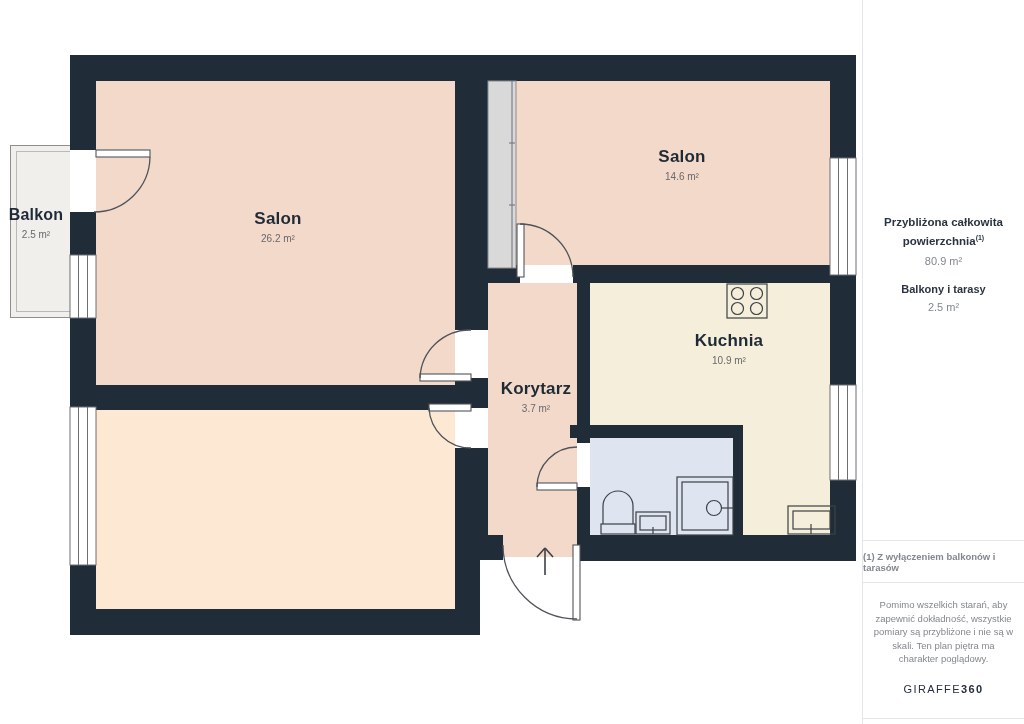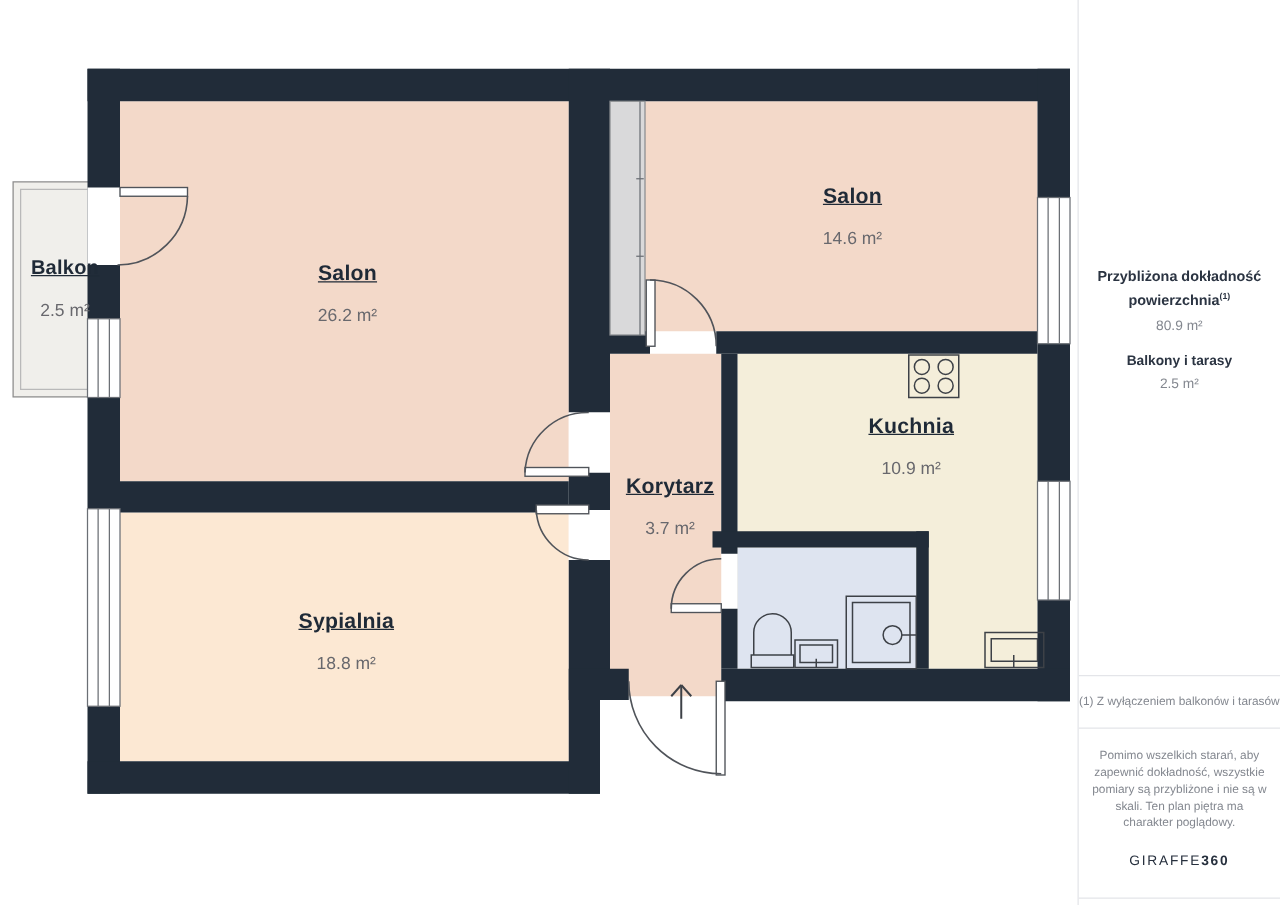--- a/index.html
+++ b/index.html
@@ -7,33 +7,33 @@
   .page{position:relative;width:1024px;height:724px;background:#fff;}
   .plan{position:absolute;left:0;top:0;width:862px;height:724px;}
   .wall{position:absolute;background:var(--walls,#212c39);}
   .gap{position:absolute;background:#ffffff;}
   .fill{position:absolute;}
   .balcony-outer{position:absolute;left:10px;top:145px;width:85px;height:173px;
     background:var(--balkon_fill,#f0efeb);border:1.5px solid #8e8e8e;box-sizing:border-box;}
   .balcony-inner{position:absolute;left:5px;top:5px;right:5px;bottom:5px;border:1px solid #b9b9b9;}
   svg.overlay{position:absolute;left:0;top:0;width:1024px;height:724px;pointer-events:none;}
   .room-label{position:absolute;text-align:center;transform:translateX(-50%);white-space:nowrap;}
-  .rname{font-weight:700;font-size:17px;line-height:21px;color:var(--label_name,#1f2a37);letter-spacing:.2px;text-decoration:underline;}
-  .rarea{font-size:14px;line-height:20px;color:var(--label_area,#68686d);margin-top:13px;}
+  .rname{font-weight:700;font-size:17px;line-height:21px;color:var(--label_name,#1f2a37);letter-spacing:.2px;}
+  .rarea{font-size:10px;line-height:20px;color:var(--label_area,#68686d);}
   
   .sidebar{position:absolute;left:862px;top:0;width:161px;height:724px;background:#fff;
     border-left:1px solid var(--divider,#e4e5e9);}
   .summary{position:absolute;left:0;top:215px;width:100%;text-align:center;padding:0 8px;box-sizing:border-box;}
   .s-head{font-weight:700;font-size:11.5px;line-height:15px;color:var(--sidebar_heading,#2b3442);}
   .s-head sup{font-size:7px;}
   .s-val{font-size:11px;color:var(--sidebar_text,#83878f);margin-top:6px;}
   .s-head2{font-weight:700;font-size:11px;color:var(--sidebar_heading,#2b3442);margin-top:16px;}
   .footnote-box{position:absolute;left:0;top:540px;width:100%;height:43px;box-sizing:border-box;
     border-top:1px solid var(--divider,#e4e5e9);border-bottom:1px solid var(--divider,#e4e5e9);
-    display:flex;align-items:center;justify-content:center;font-size:9.5px;color:var(--sidebar_text,#83878f);}
+    display:flex;align-items:center;justify-content:center;font-size:9.5px;color:var(--sidebar_text,#83878f);font-weight:bold;}
   .disclaimer{position:absolute;left:0;top:583px;width:100%;box-sizing:border-box;padding:15px 10px 0 10px;
     text-align:center;font-size:9.5px;line-height:13.5px;color:var(--sidebar_text,#83878f);}
   .disclaimer .p2{margin-top:12px;}
   .brand{margin-top:17px;font-size:11px;letter-spacing:1.4px;color:#262f3d;}
   .brand .b2{font-weight:700;}
   .bottom-line{position:absolute;left:0;top:718px;width:100%;height:0;border-top:1px solid var(--divider,#e4e5e9);}
   .fline{stroke:#50545a;stroke-width:1.3;fill:none;}
   .leaf{fill:#ffffff;stroke:#50545a;stroke-width:1.1;}
   .winrect{fill:#ffffff;stroke:#6b6f75;stroke-width:1;}
   .winline{stroke:#6b6f75;stroke-width:1;}
@@ -167,46 +167,42 @@
         <rect class="fixline" x="682" y="482" width="46" height="48"></rect>
         <circle class="fixline" cx="714" cy="508" r="7.5"></circle>
         <line class="fixline" x1="721.5" y1="508" x2="733" y2="508"></line>
       </g>
     </svg>
 
     <div class="room-label" style="left:278px;top:208px;">
       <div class="rname">Salon</div>
       <div class="rarea">26.2 m²</div>
     </div>
-    <div class="room-label" style="left:277px;top:486px;">
-      <div class="rname">Sypialnia</div>
-      <div class="rarea">18.8 m²</div>
-    </div>
     <div class="room-label" style="left:682px;top:146px;">
       <div class="rname">Salon</div>
       <div class="rarea">14.6 m²</div>
     </div>
     <div class="room-label" style="left:729px;top:330px;">
       <div class="rname">Kuchnia</div>
       <div class="rarea">10.9 m²</div>
     </div>
     <div class="room-label" style="left:536px;top:378px;">
       <div class="rname">Korytarz</div>
       <div class="rarea">3.7 m²</div>
     </div>
-    <div class="room-label" style="left:52px;top:204px;">
+    <div class="room-label" style="left:36px;top:204px;">
       <div class="rname" style="font-size:16px;">Balkon</div>
       <div class="rarea">2.5 m²</div>
     </div>
   </div>
 
   <div class="sidebar">
     <div class="summary">
       <div class="s-head">
-        <span>Przybliżona dokładność</span><br>
+        <span>Przybliżona całkowita</span><br>
         <span>powierzchnia</span><sup>(1)</sup>
       </div>
       <div class="s-val">80.9 m²</div>
       <div class="s-head2">Balkony i tarasy</div>
       <div class="s-val">2.5 m²</div>
     </div>
 
     <div class="footnote-box">(1) Z wyłączeniem balkonów i tarasów</div>
 
     <div class="disclaimer">

